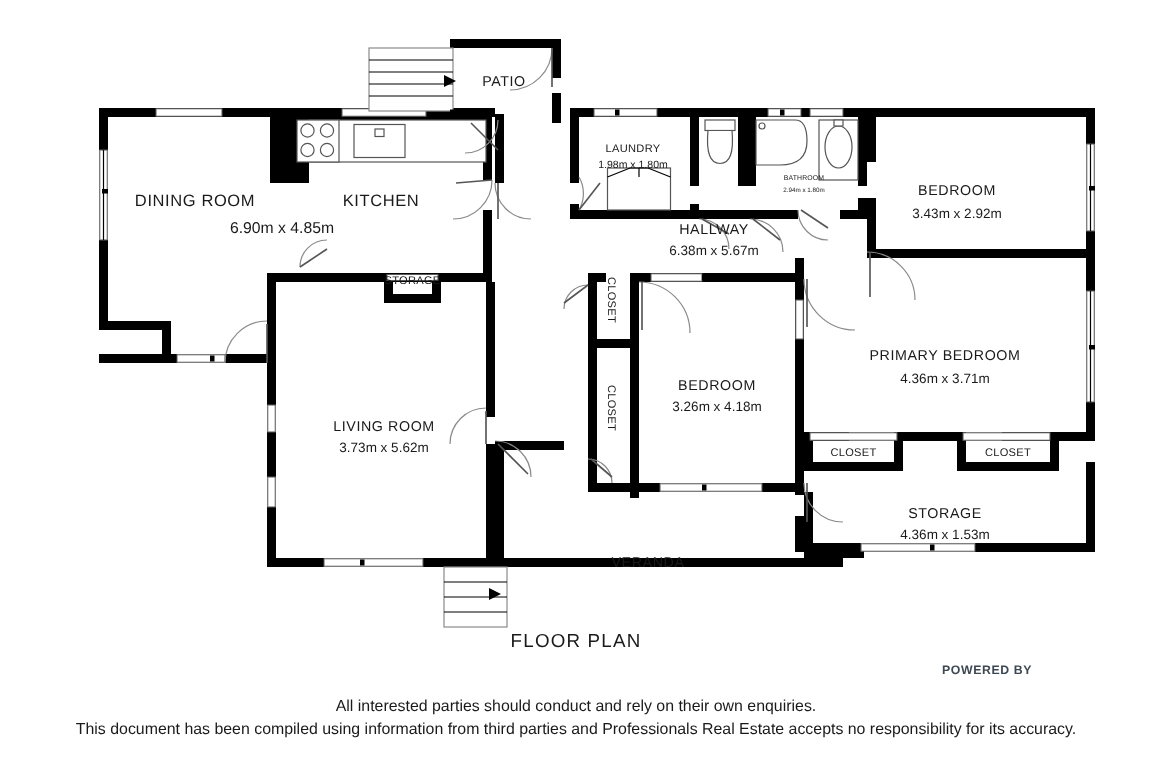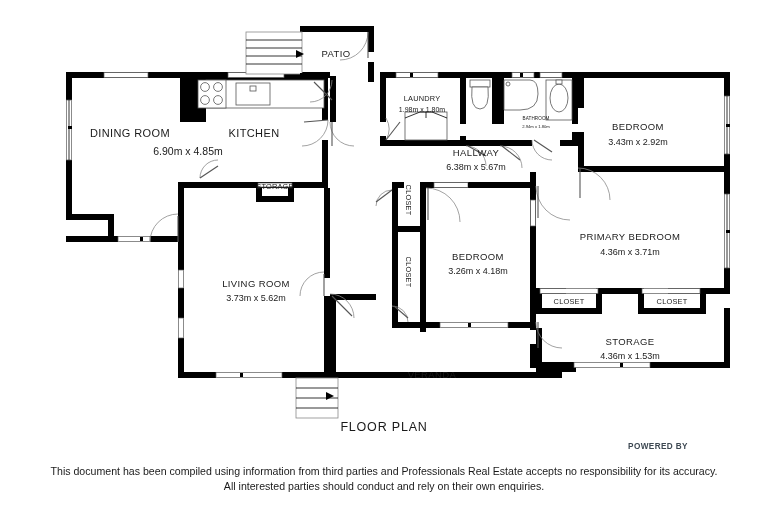--- a/index.html
+++ b/index.html
@@ -455,19 +455,19 @@
 
   <div class="footer">
 
     <div class="plan-caption">FLOOR PLAN</div>
 
     <div class="matterport">
       <div class="mp-powered">POWERED BY</div>
     </div>
 
     <div class="disclaimer">
+      <div>All interested parties should conduct and rely on their own enquiries.</div>
       <div>This document has been compiled using information from third parties and Professionals Real Estate accepts no responsibility for its accuracy.</div>
-      <div>All interested parties should conduct and rely on their own enquiries.</div>
     </div>
 
   </div>
 
 </div>
 
 </body></html>

